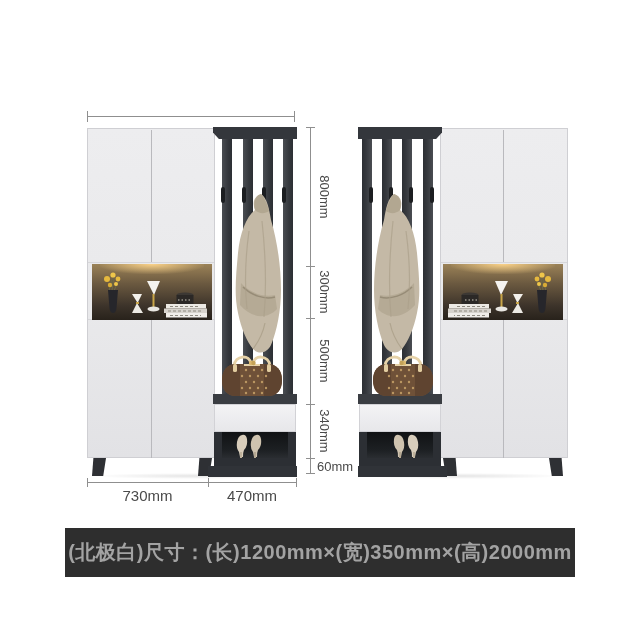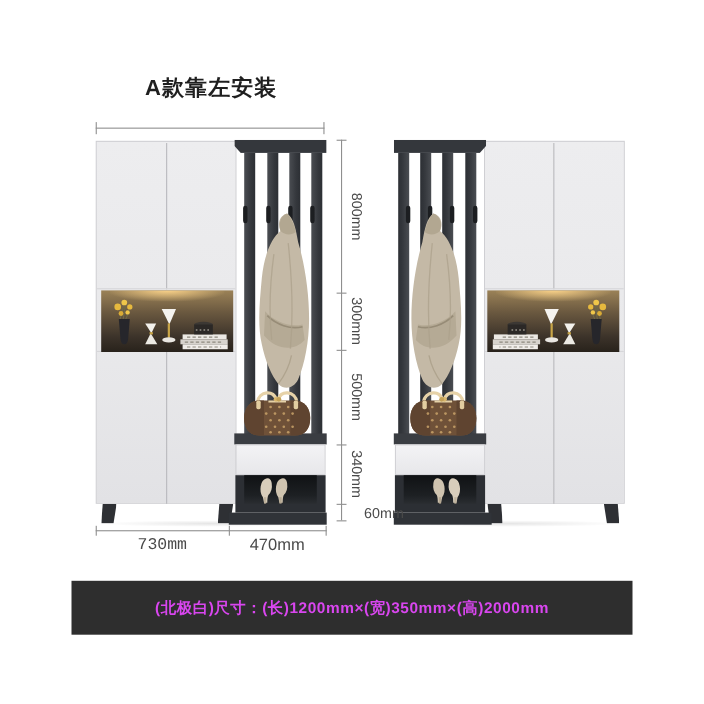--- a/index.html
+++ b/index.html
@@ -66,28 +66,27 @@
   .foot{position:absolute;top:331px;width:14px;height:18px;background:#2e3034;
         clip-path:polygon(10% 0,100% 0,80% 100%,0 100%);}
   .foot.l{left:5px;}
   .foot.r{left:111px;}
   .floor-shadow{position:absolute;left:4px;top:346px;width:204px;height:6px;
                 background:radial-gradient(ellipse,rgba(0,0,0,.10),rgba(0,0,0,0) 70%);}
 
   
   .footer-bar{position:absolute;left:65px;top:528px;width:510px;height:49px;background:#2e2e2e;}
   .footer-bar .txt{width:100%;height:100%;display:flex;align-items:center;justify-content:center;
-                   color:#d946ef;font-size:14px;font-weight:700;letter-spacing:.5px;white-space:nowrap;}
+                   color:#a3a3a3;font-size:20px;font-weight:700;letter-spacing:.5px;white-space:nowrap;}
 </style>
 </head>
 <body>
 
 <div class="canvas">
 
-  <div class="title title-a">A款靠左安装</div>
 
   <div class="dim-line" style="left:87px;top:116px;width:208px;height:1px;"></div>
   <div class="dim-line" style="left:87px;top:111px;width:1px;height:11px;"></div>
   <div class="dim-line" style="left:294px;top:111px;width:1px;height:11px;"></div>
 
   <div class="unit unit-a" id="unitA">
     <div class="floor-shadow"></div>
     <div class="foot l"></div>
     <div class="foot r"></div>
 
@@ -313,29 +312,29 @@
     <div class="tick" style="top:0;"></div>
     <div class="tick" style="top:139px;"></div>
     <div class="tick" style="top:191px;"></div>
     <div class="tick" style="top:277px;"></div>
     <div class="tick" style="top:331px;"></div>
     <div class="tick" style="top:346px;"></div>
     <div class="vlab" style="top:70px;">800mm</div>
     <div class="vlab" style="top:165px;">300mm</div>
     <div class="vlab" style="top:234px;">500mm</div>
     <div class="vlab" style="top:304px;">340mm</div>
-    <div class="hlab" style="top:339px;margin-left:14px;">60mm</div>
+    <div class="hlab" style="top:339px;">60mm</div>
   </div>
 
   <div class="bdim">
     <div class="axis"></div>
     <div class="tick" style="left:0;"></div>
     <div class="tick" style="left:121px;"></div>
     <div class="tick" style="left:209px;"></div>
-    <div class="lab" style="left:0;width:121px;font-family:Liberation Mono, monospace;">730mm</div>
+    <div class="lab" style="left:0;width:121px;">730mm</div>
     <div class="lab" style="left:121px;width:88px;">470mm</div>
   </div>
 
   <div class="footer-bar">
     <div class="txt">(北极白)尺寸：(长)1200mm×(宽)350mm×(高)2000mm</div>
   </div>
 
 </div>
 
 </body></html>

